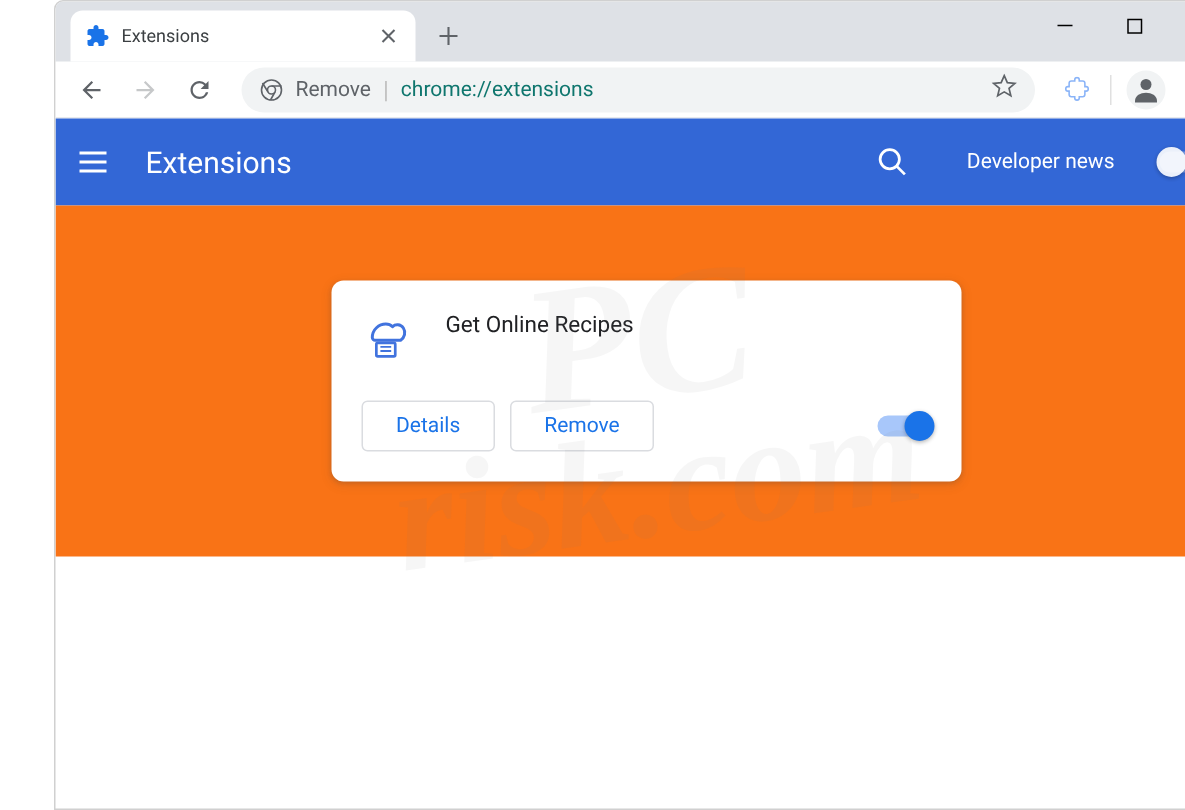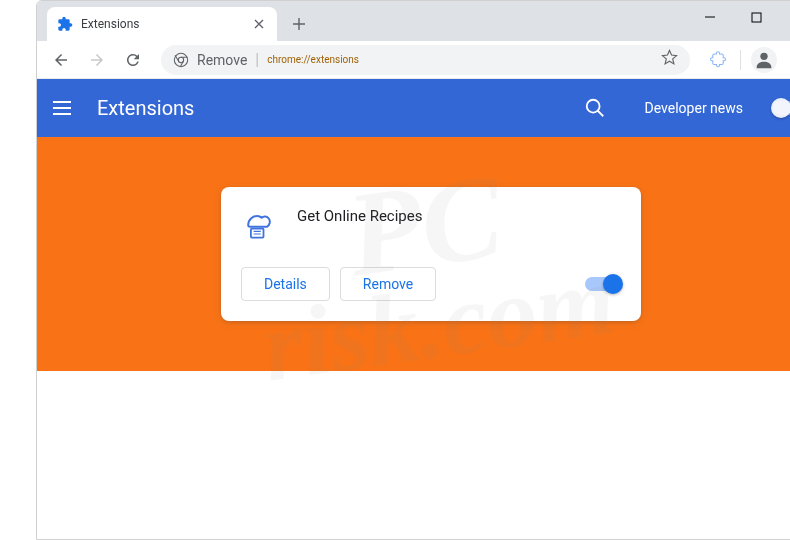--- a/index.html
+++ b/index.html
@@ -125,21 +125,21 @@
       border-radius: 15px;
       display: flex;
       align-items: center;
       padding: 0 12px;
       margin: 0 8px;
       gap: 8px;
     }
     .omni-icon { color: #5f6368; display: flex; align-items: center;}
     .omni-label { color: #5f6368; font-size: 14px; }
     .omni-divider { color: #c0c0c0; }
-    .omni-url { color: #a16207; font-size: 10px; }
+    .omni-url { color: #0f766e; font-size: 14px; }
     .omni-spacer { flex: 1; }
     .omni-star { color: #5f6368; }
     .toolbar-icon {
       width: 32px;
       height: 32px;
       display: flex;
       align-items: center;
       justify-content: center;
       color: #5f6368;
       cursor: pointer;

